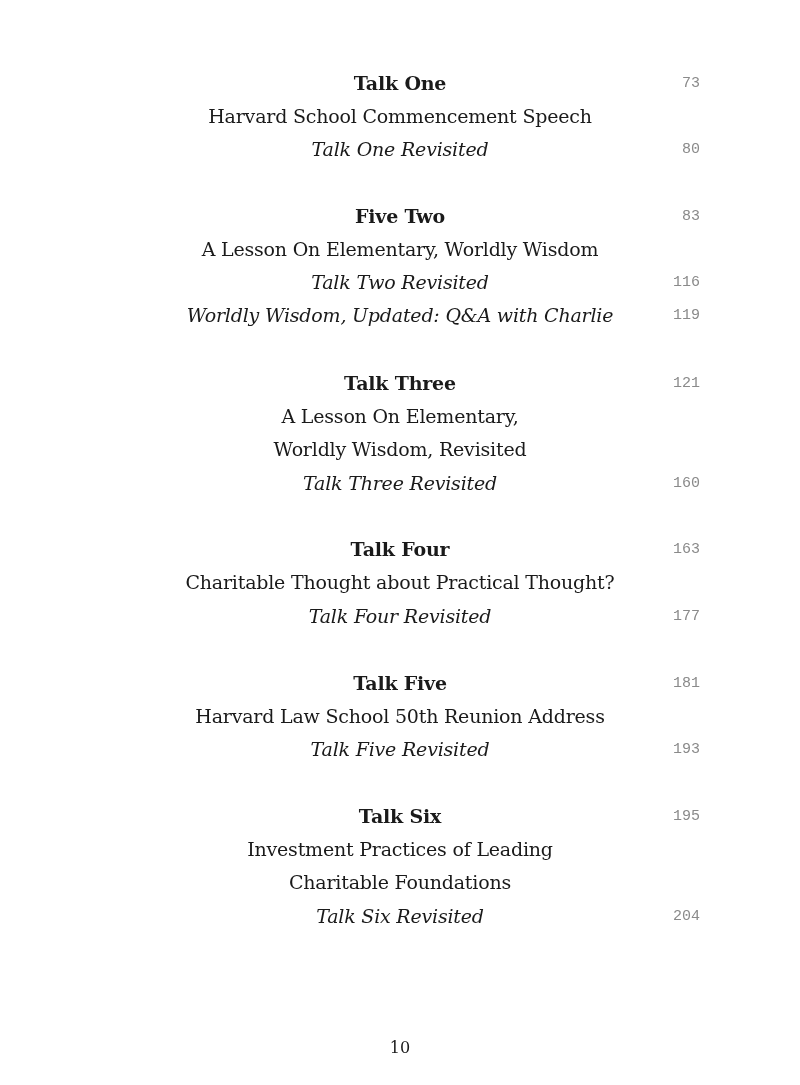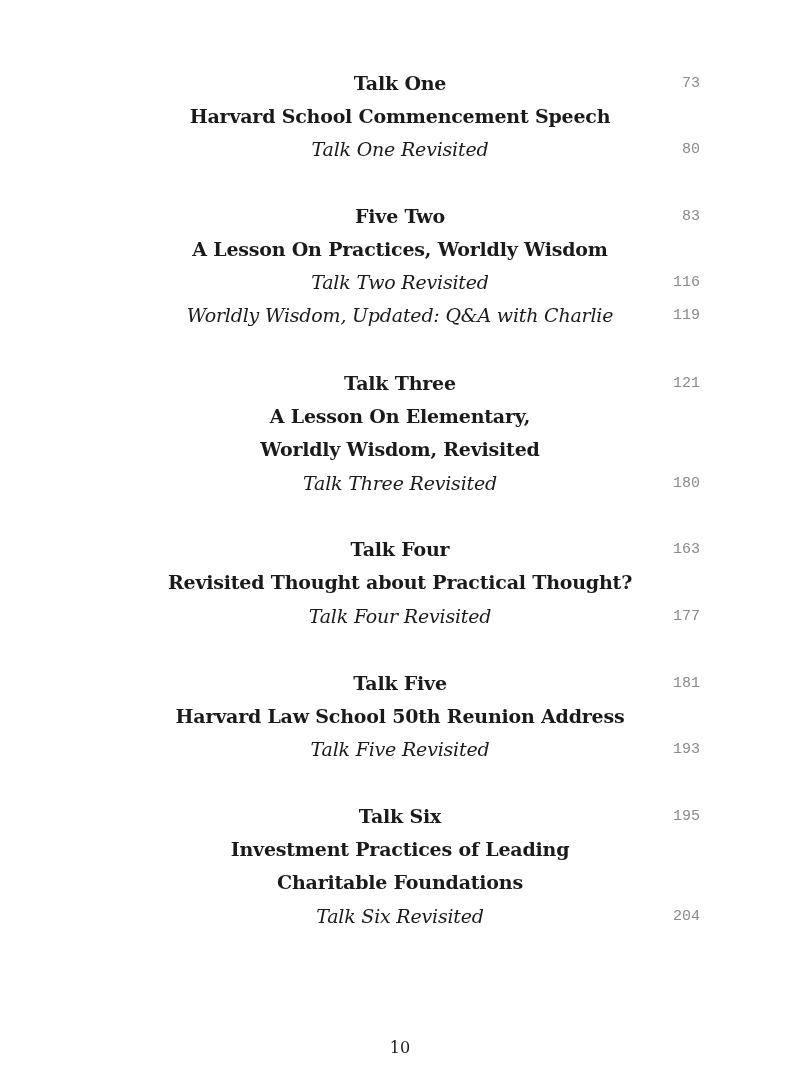--- a/index.html
+++ b/index.html
@@ -34,21 +34,21 @@
       text-align: center;
       font-size: 19px;
       line-height: 33px;
       white-space: nowrap;
       letter-spacing: -0.2px;
     }
     .line.title .text {
       font-weight: bold;
     }
     .line.sub .text {
-      font-weight: bold;
+      font-weight: normal;
       text-align: center;
     }
     .line.revisit .text {
       font-style: italic;
     }
     .line .page {
       position: absolute;
       right: 100px;
       top: 0;
       font-family: "Liberation Mono", "DejaVu Sans Mono", monospace;
@@ -83,21 +83,21 @@
   <div class="line revisit" style="top:133px">
     <span class="text">Talk One Revisited</span>
     <span class="page">80</span>
   </div>
 
   <div class="line title" style="top:200px">
     <span class="text">Five Two</span>
     <span class="page">83</span>
   </div>
   <div class="line sub" style="top:233px">
-    <span class="text">A Lesson On Practices, Worldly Wisdom</span>
+    <span class="text">A Lesson On Elementary, Worldly Wisdom</span>
   </div>
   <div class="line revisit" style="top:266px">
     <span class="text">Talk Two Revisited</span>
     <span class="page">116</span>
   </div>
   <div class="line revisit" style="top:299px">
     <span class="text">Worldly Wisdom, Updated: Q&amp;A with Charlie</span>
     <span class="page">119</span>
   </div>
 
@@ -106,29 +106,29 @@
     <span class="page">121</span>
   </div>
   <div class="line sub" style="top:400px">
     <span class="text">A Lesson On Elementary,</span>
   </div>
   <div class="line sub" style="top:433px">
     <span class="text">Worldly Wisdom, Revisited</span>
   </div>
   <div class="line revisit" style="top:467px">
     <span class="text">Talk Three Revisited</span>
-    <span class="page">180</span>
+    <span class="page">160</span>
   </div>
 
   <div class="line title" style="top:533px">
     <span class="text">Talk Four</span>
     <span class="page">163</span>
   </div>
   <div class="line sub" style="top:566px">
-    <span class="text">Revisited Thought about Practical Thought?</span>
+    <span class="text">Charitable Thought about Practical Thought?</span>
   </div>
   <div class="line revisit" style="top:600px">
     <span class="text">Talk Four Revisited</span>
     <span class="page">177</span>
   </div>
 
   <div class="line title" style="top:667px">
     <span class="text">Talk Five</span>
     <span class="page">181</span>
   </div>

